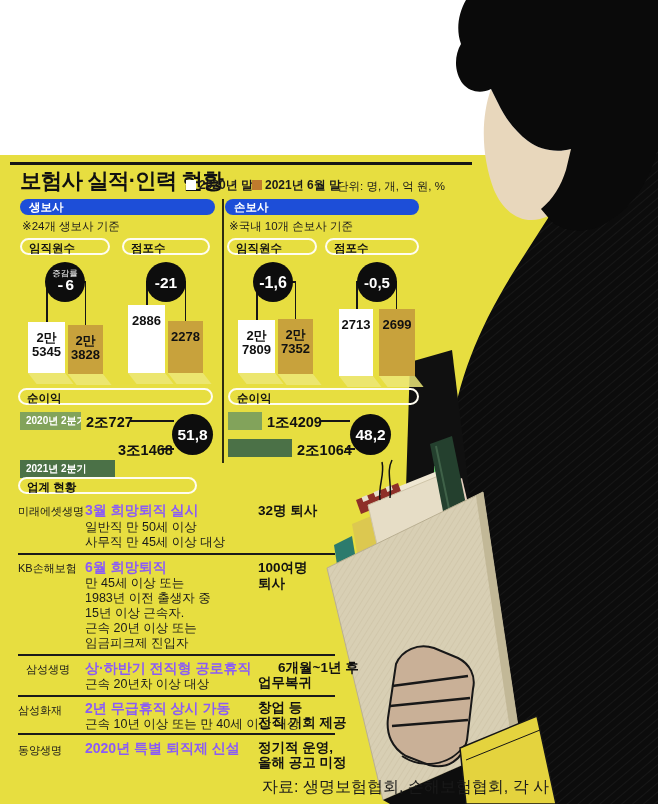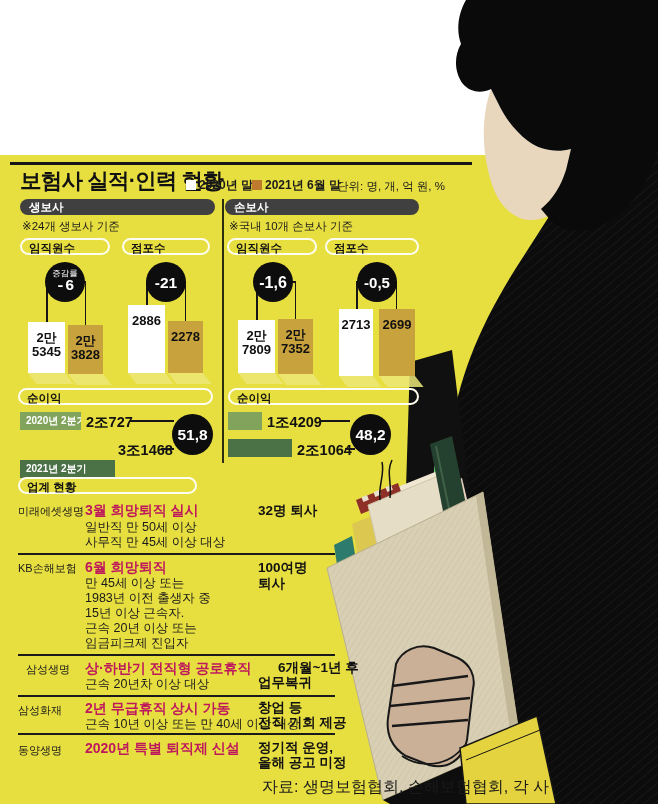--- a/index.html
+++ b/index.html
@@ -8,40 +8,40 @@
   .abs{position:absolute;}
   #yellow-bg{left:0;top:155px;width:658px;height:649px;background:#e7de40;}
   #man-svg{left:0;top:0;width:658px;height:804px;z-index:2;}
   #content{left:0;top:0;width:658px;height:804px;z-index:3;}
   #content > *{position:absolute;}
   .rule{background:#161616;}
   .title{left:20px;top:166px;font-size:21.5px;font-weight:800;letter-spacing:-0.8px;color:#111;}
   .leg-sq{width:10px;height:10px;top:180px;}
   .leg-lb{top:177px;font-size:12px;font-weight:700;color:#1a1a1a;}
   .units{top:179px;font-size:11.5px;color:#1a1a1a;}
-  .pill{height:16px;background:#404040;border-radius:8px;color:#fff;font-size:11.5px;font-weight:700;line-height:16px;padding-left:9px;box-sizing:border-box;top:199px;}
+  .pill{height:16px;background:#1d4ed8;border-radius:8px;color:#fff;font-size:11.5px;font-weight:700;line-height:16px;padding-left:9px;box-sizing:border-box;top:199px;}
   .basis{top:219px;font-size:11.5px;color:#1a1a1a;}
   .obox{height:17px;border:2.5px solid #fffdf0;border-radius:9px;font-size:11.5px;font-weight:700;line-height:16px;padding-left:7px;box-sizing:border-box;color:#111;}
   .mbox{top:238px;}
   .vline{width:1.5px;background:#161616;}
   .hline{height:1.5px;background:#161616;}
   .bar{box-sizing:border-box;text-align:center;font-size:13px;font-weight:700;line-height:13.5px;padding-top:9px;color:#111;}
   .bar.w{background:#ffffff;}
   .bar.g{background:#c8a23c;}
   .shadow{height:11px;background:#ece878;opacity:.85;transform:skewX(38deg);transform-origin:0 0;}
   .circ{width:40px;height:40px;border-radius:50%;background:#0d0d0d;color:#fff;display:flex;flex-direction:column;align-items:center;justify-content:center;text-align:center;}
   .circ .big{font-size:15.5px;font-weight:700;line-height:15px;}
   .circ .small{font-size:8.5px;line-height:9px;}
   .pcirc{width:41px;height:41px;}
   .gbar{height:18px;box-sizing:border-box;color:#fff;font-size:10px;font-weight:700;line-height:18px;padding-left:6px;white-space:nowrap;overflow:hidden;}
   .gbar.light{background:#82a35b;}
   .gbar.dark{background:#4b7147;}
   .pval{font-size:14.5px;font-weight:700;color:#111;white-space:nowrap;}
   .t-company{font-size:11px;color:#1a1a1a;white-space:nowrap;}
-  .t-main{font-size:14px;font-weight:700;color:#be185d;white-space:nowrap;}
+  .t-main{font-size:14px;font-weight:700;color:#8b5cf6;white-space:nowrap;}
   .t-det{font-size:12.5px;color:#1a1a1a;line-height:15px;white-space:nowrap;}
   .t-res{font-size:13.5px;font-weight:700;color:#111;line-height:15px;white-space:nowrap;}
   .sep{height:1.5px;background:#1a1a1a;}
   .source{font-size:16px;color:#1a1a1a;white-space:nowrap;}
 </style>
 </head>
 <body>
 
 <div id="stage">
 

